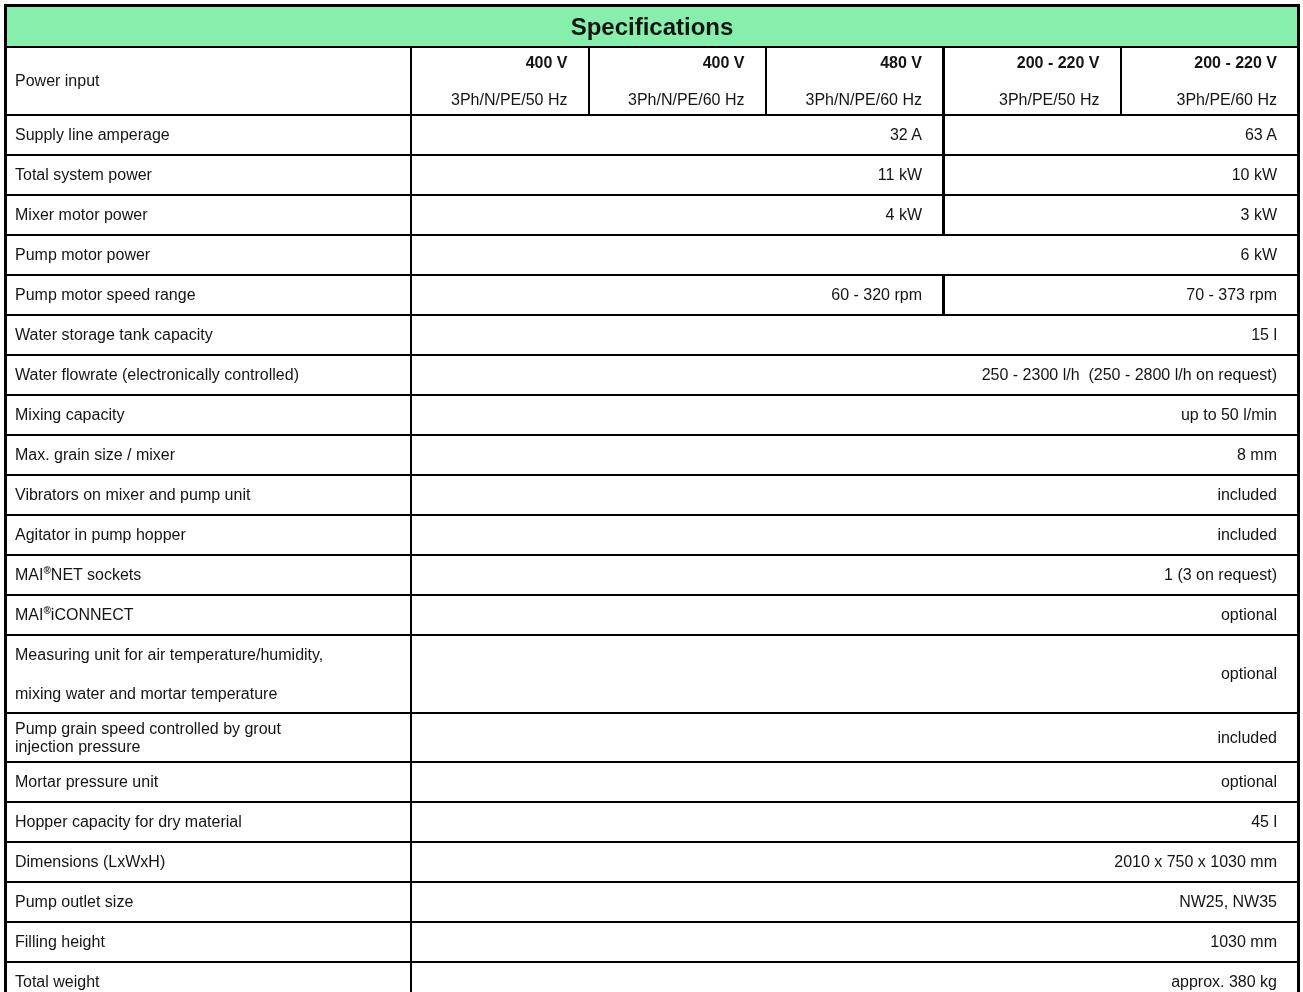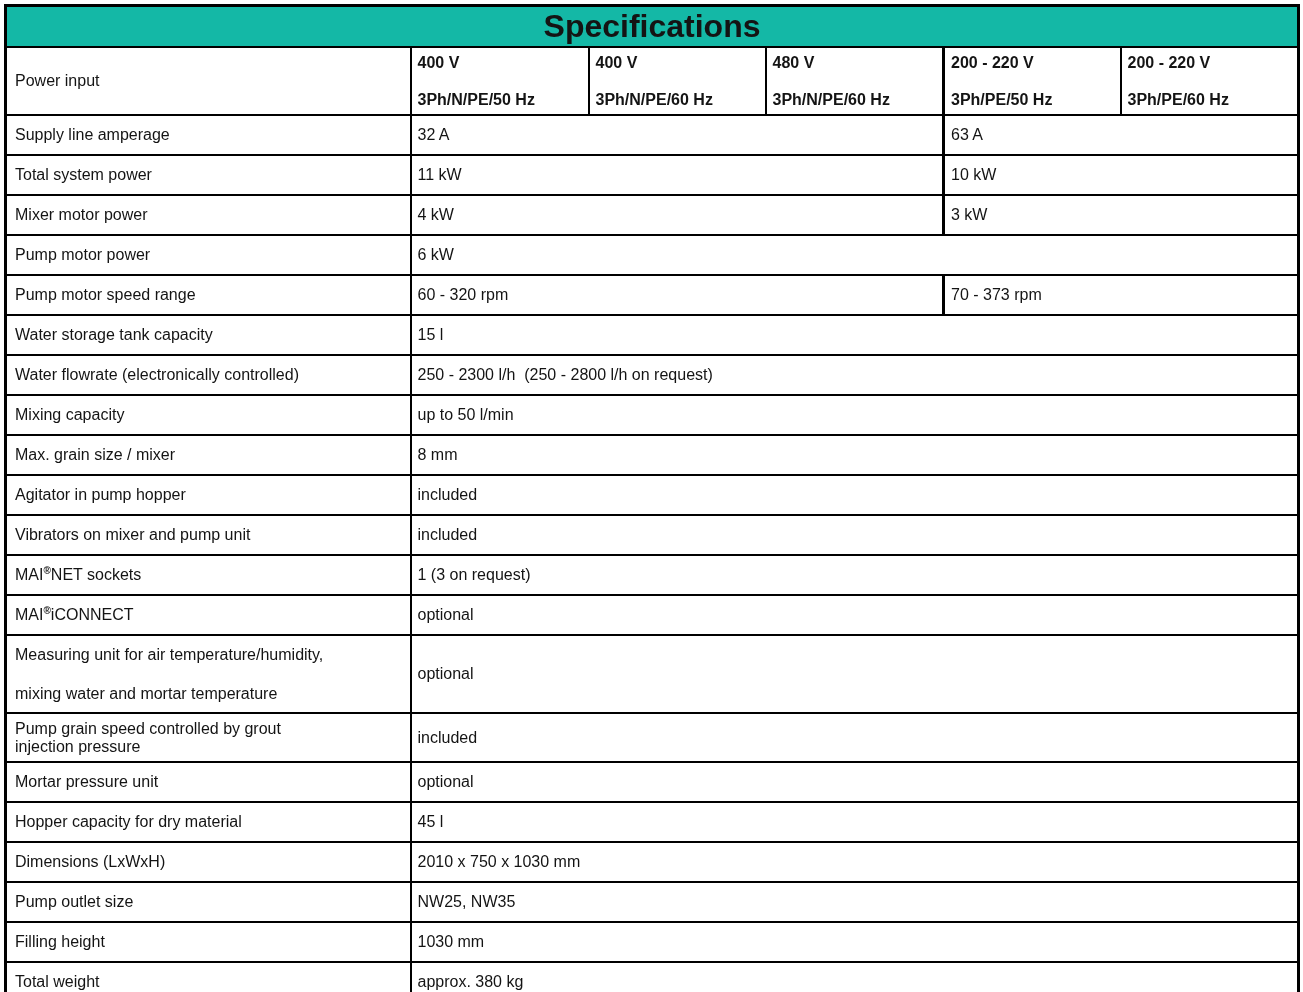--- a/index.html
+++ b/index.html
@@ -17,40 +17,40 @@
     margin:4px;
     border:3px solid #000;
   }
   td{
     border:2px solid #000;
     vertical-align:middle;
     font-size:16px;
     overflow:hidden;
   }
   td.title-cell{
-    background:#14b8a6;
+    background:#86efac;
     text-align:center;
     font-weight:bold;
-    font-size:32px;
+    font-size:24px;
     height:37px;
   }
   td.lbl{
     text-align:left;
     padding:2px 14px 2px 8px;
   }
   td.val{
-    text-align:left;
-    padding:2px 6px;
+    text-align:right;
+    padding:2px 20px;
   }
   tr.hdr-row{height:68px;}
   tr.reg{height:40px;}
   tr.tall{height:78px;}
   tr.two-line{height:49px;}
   .volt{font-weight:bold;margin-bottom:13px;}
-  .phase{font-weight:bold;margin-top:19px;}
+  .phase{font-weight:normal;margin-top:19px;}
   .gb{border-left:3px solid #000;}
   .lbl .line1-gap{margin-bottom:21px;}
   sup.reg-mark{
     font-size:10px;
     font-weight:bold;
     vertical-align:super;
     line-height:0;
   }
 </style>
 </head>
@@ -138,26 +138,26 @@
     <td class="lbl">Mixing capacity</td>
     <td class="val" colspan="5">up to 50 l/min</td>
   </tr>
 
   <tr class="reg">
     <td class="lbl">Max. grain size / mixer</td>
     <td class="val" colspan="5">8 mm</td>
   </tr>
 
   <tr class="reg">
+    <td class="lbl">Vibrators on mixer and pump unit</td>
+    <td class="val" colspan="5">included</td>
+  </tr>
+
+  <tr class="reg">
     <td class="lbl">Agitator in pump hopper</td>
-    <td class="val" colspan="5">included</td>
-  </tr>
-
-  <tr class="reg">
-    <td class="lbl">Vibrators on mixer and pump unit</td>
     <td class="val" colspan="5">included</td>
   </tr>
 
   <tr class="reg">
     <td class="lbl"><span>MAI</span><sup class="reg-mark">®</sup><span>NET sockets</span></td>
     <td class="val" colspan="5">1 (3 on request)</td>
   </tr>
 
   <tr class="reg">
     <td class="lbl"><span>MAI</span><sup class="reg-mark">®</sup><span>iCONNECT</span></td>

